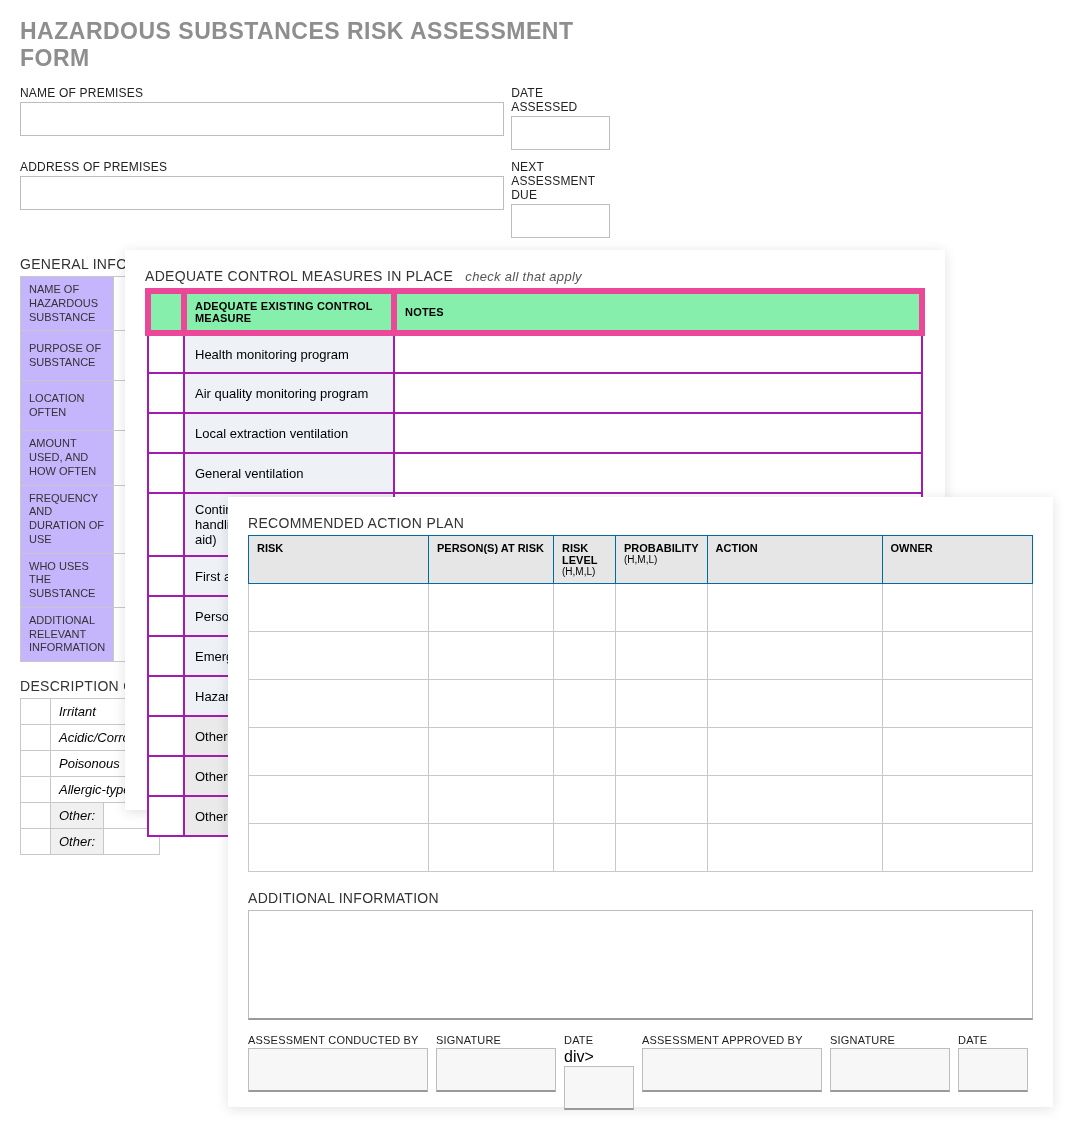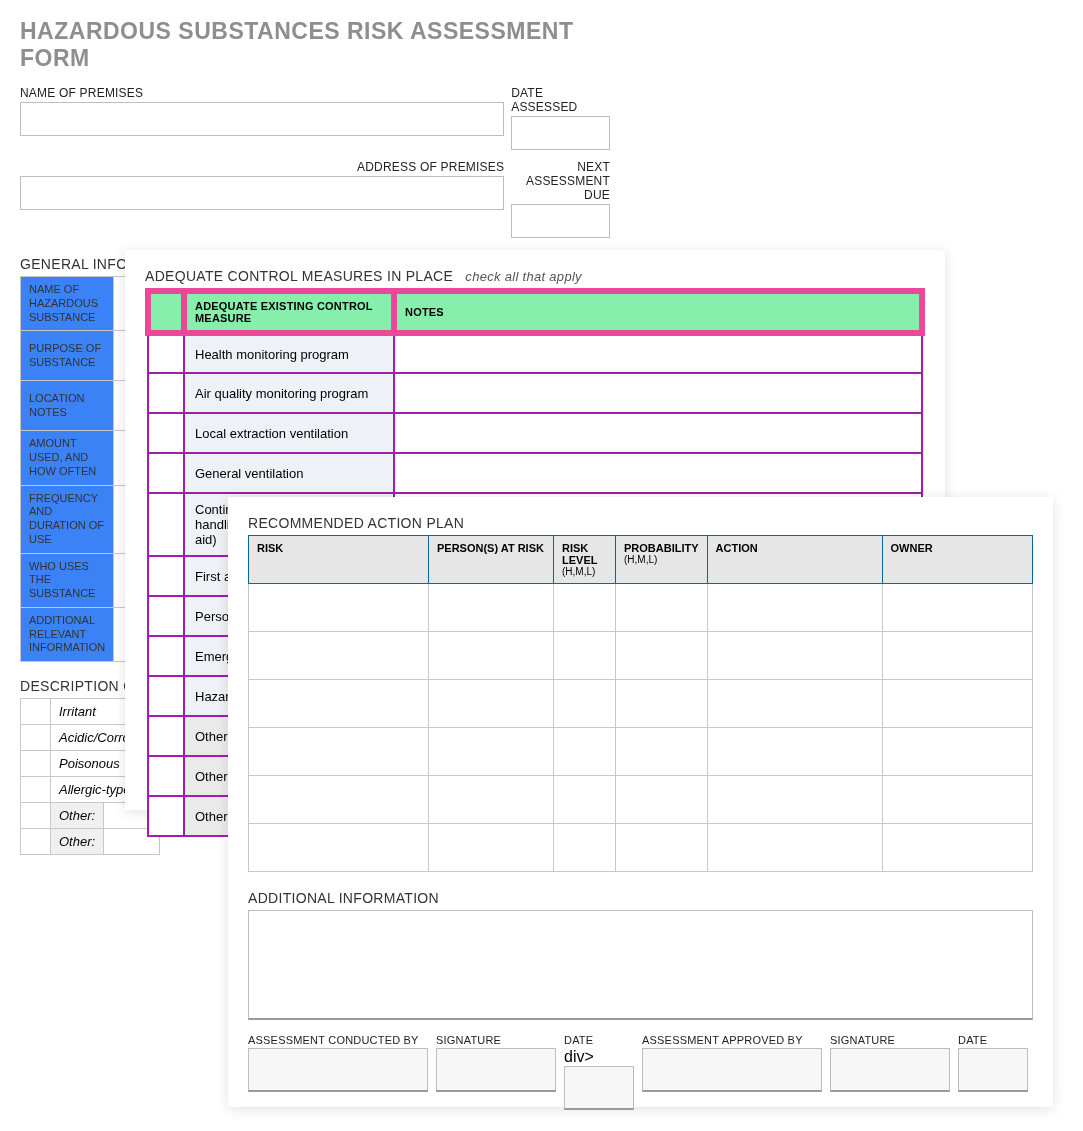--- a/index.html
+++ b/index.html
@@ -56,21 +56,21 @@
   }
   
   table { border-collapse: collapse; width: 100%; }
   td, th { font-size: 13px; }
   .gi-table td {
     border: 1px solid #c8c8c8;
     padding: 6px 8px;
     vertical-align: middle;
   }
   .gi-table td.lab {
-    background: #3b82f6;
+    background: #c4b5fd;
     font-size: 11px;
     line-height: 1.25;
     width: 80px;
     color: #333;
   }
   .gi-table td.val { background: #fff; }
   .gi-table tr { height: 50px; }
   
   .hz-table td {
     border: 1px solid #c8c8c8;
@@ -147,21 +147,21 @@
     <div class="field" style="width:490px;">
       <span class="field-label">NAME OF PREMISES</span>
       <div class="field-box"></div>
     </div>
     <div class="field" style="width:100px;">
       <span class="field-label">DATE ASSESSED</span>
       <div class="field-box"></div>
     </div>
   </div>
 
-  <div class="field-row" style="margin-bottom:18px;text-align:right;">
+  <div class="field-row" style="margin-bottom:18px;">
     <div class="field" style="width:490px;">
       <span class="field-label">ADDRESS OF PREMISES</span>
       <div class="field-box"></div>
     </div>
     <div class="field" style="width:100px;">
       <span class="field-label">NEXT ASSESSMENT DUE</span>
       <div class="field-box"></div>
     </div>
   </div>
 
@@ -170,21 +170,21 @@
     <tbody>
         <tr>
           <td class="lab">NAME OF HAZARDOUS SUBSTANCE</td>
           <td class="val"></td>
         </tr>
     <tr>
           <td class="lab">PURPOSE OF SUBSTANCE</td>
           <td class="val"></td>
         </tr>
     <tr>
-          <td class="lab">LOCATION NOTES</td>
+          <td class="lab">LOCATION OFTEN</td>
           <td class="val"></td>
         </tr>
     <tr>
           <td class="lab">AMOUNT USED, AND HOW OFTEN</td>
           <td class="val"></td>
         </tr>
     <tr>
           <td class="lab">FREQUENCY AND DURATION OF USE</td>
           <td class="val"></td>
         </tr>

